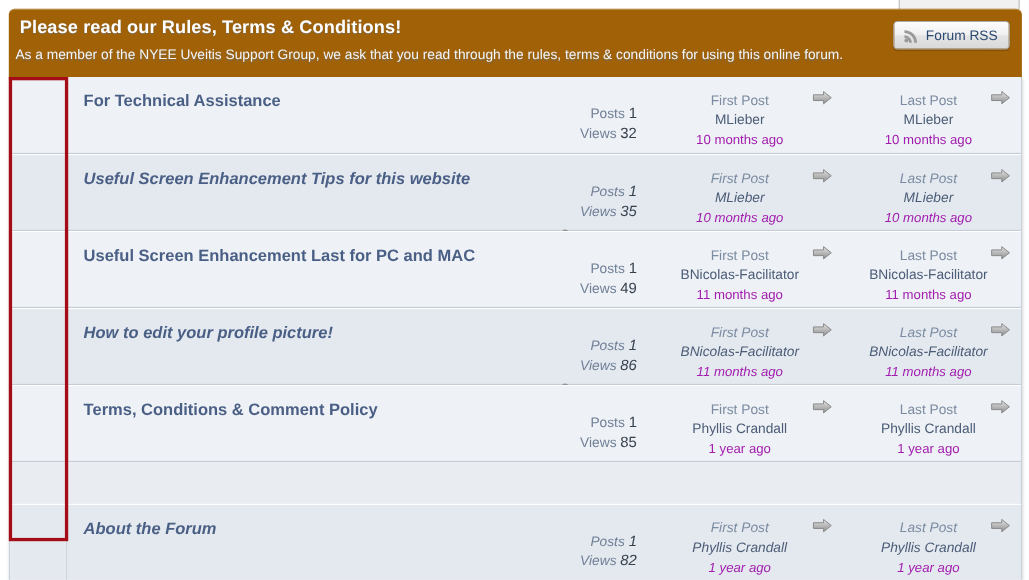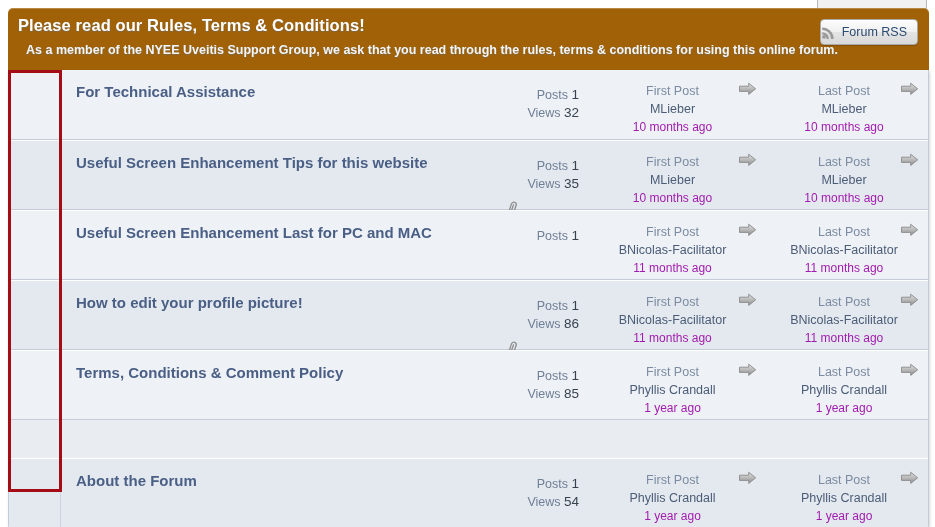--- a/index.html
+++ b/index.html
@@ -44,34 +44,34 @@
     left: 10px; top: 8px;
     color: #ffffff;
     font-size: 16.5px;
     font-weight: bold;
     letter-spacing: .1px;
     text-shadow: 0 1px 1px rgba(90,110,140,.55);
     white-space: nowrap;
   }
   .forum-header .subtitle {
     position: absolute;
-    left: 18px; top: 35px;
+    left: 6px; top: 35px;
     color: #f2f6fb;
     font-size: 12.5px;
-    font-weight: bold;
+    font-weight: normal;
     text-shadow: 0 1px 1px rgba(90,110,140,.45);
     white-space: nowrap;
   }
 
   
   .rss-button {
     position: absolute;
     right: 11px; top: 11px;
     height: 26px;
-    padding: 0 10px 0 0;
+    padding: 0 10px 0 8px;
     display: flex;
     align-items: center;
     gap: 6px;
     background: linear-gradient(to bottom, #fdfdfd 0%, #f0f0f0 48%, #e4e4e4 52%, #d9d9d9 100%);
     border: 1px solid #a9a9a9;
     border-radius: 4px;
     box-shadow: 0 1px 1px rgba(0,0,0,.18), inset 0 1px 0 #ffffff;
     cursor: pointer;
   }
   .rss-button .rss-label {
@@ -96,21 +96,21 @@
 
   .topic-row {
     position: relative;
     display: flex;
     align-items: flex-start;
     height: 70px;
     border-top: 1px solid #ffffff;
     border-bottom: 1px solid #c3ccd7;
     background: #eef1f5;
   }
-  .topic-row.alt { background: #e4e9ef; }
+  .topic-row.alt { background: #e4e9ef; font-style: italic; }
   .topic-row:first-child { border-top: none; }
   .topic-row:last-child { border-bottom: none; margin-top: 38px; }
 
   
   .cell-status {
     width: 52px;
     min-width: 52px;
     height: 100%;
     border-right: 1px solid #ccd4de;
   }
@@ -127,21 +127,21 @@
     color: #4a5f85;
     text-decoration: none;
     white-space: nowrap;
     cursor: pointer;
   }
 
   
   .cell-counts {
     width: 120px;
     min-width: 120px;
-    padding-top: 16px;
+    padding-top: 24px;
     text-align: right;
     padding-right: 6px;
   }
   .count-line {
     font-size: 12.5px;
     color: #6f7f96;
     line-height: 18px;
     white-space: nowrap;
   }
   .count-line .num {
@@ -342,20 +342,24 @@
 
     <div class="cell-title">
       <a class="topic-title" href="#">Useful Screen Enhancement Last for PC and MAC</a>
     </div>
 
     <div class="cell-counts">
       <div class="count-line">
         <span>Posts </span>
         <span class="num">1</span>
       </div>
+      <div class="count-line">
+        <span>Views </span>
+        <span class="num">49</span>
+      </div>
       <div class="clip-wrap" style="visibility: hidden;">
         <span>
           <svg class="clip-icon" viewBox="0 0 14 16" xmlns="http://www.w3.org/2000/svg">
             <path d="M10.1 4.2 5.0 9.3a1.7 1.7 0 0 0 2.4 2.4l5.2-5.2a3.1 3.1 0 0 0-4.4-4.4L2.7 8.0a4.4 4.4 0 0 0 6.3 6.2" fill="none" stroke="#8d8d8d" stroke-width="1.6" stroke-linecap="round" transform="rotate(-25 7 8) scale(0.86) translate(1.2 1.4)"></path>
           </svg>
         </span>
       </div>
     </div>
 
     <div class="cell-post first">
@@ -505,21 +509,21 @@
       <a class="topic-title" href="#">About the Forum</a>
     </div>
 
     <div class="cell-counts">
       <div class="count-line">
         <span>Posts </span>
         <span class="num">1</span>
       </div>
       <div class="count-line">
         <span>Views </span>
-        <span class="num">54</span>
+        <span class="num">82</span>
       </div>
       <div class="clip-wrap" style="visibility: hidden;">
         <span>
           <svg class="clip-icon" viewBox="0 0 14 16" xmlns="http://www.w3.org/2000/svg">
             <path d="M10.1 4.2 5.0 9.3a1.7 1.7 0 0 0 2.4 2.4l5.2-5.2a3.1 3.1 0 0 0-4.4-4.4L2.7 8.0a4.4 4.4 0 0 0 6.3 6.2" fill="none" stroke="#8d8d8d" stroke-width="1.6" stroke-linecap="round" transform="rotate(-25 7 8) scale(0.86) translate(1.2 1.4)"></path>
           </svg>
         </span>
       </div>
     </div>
 

